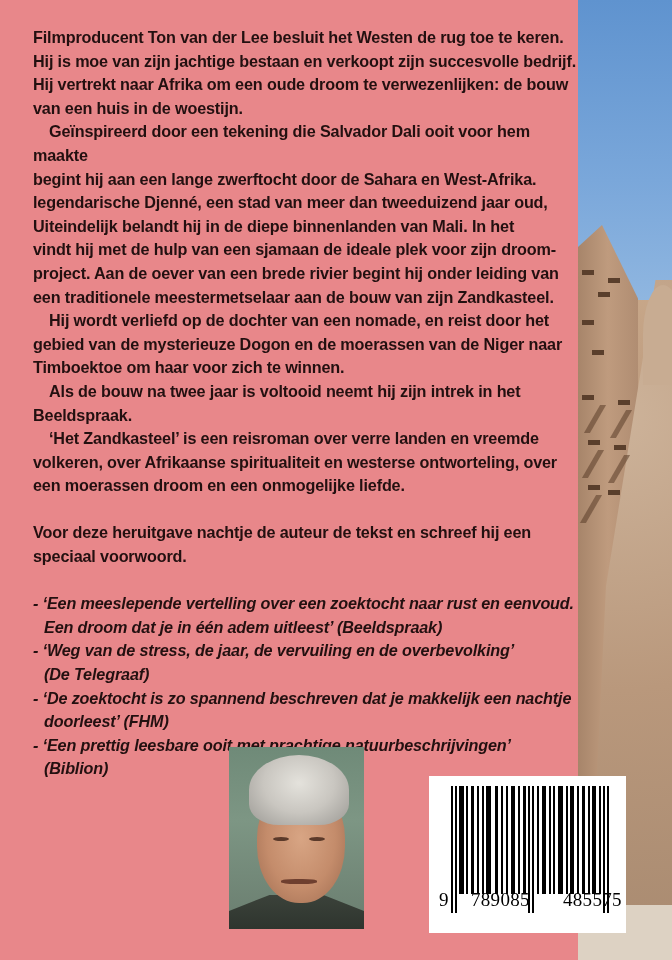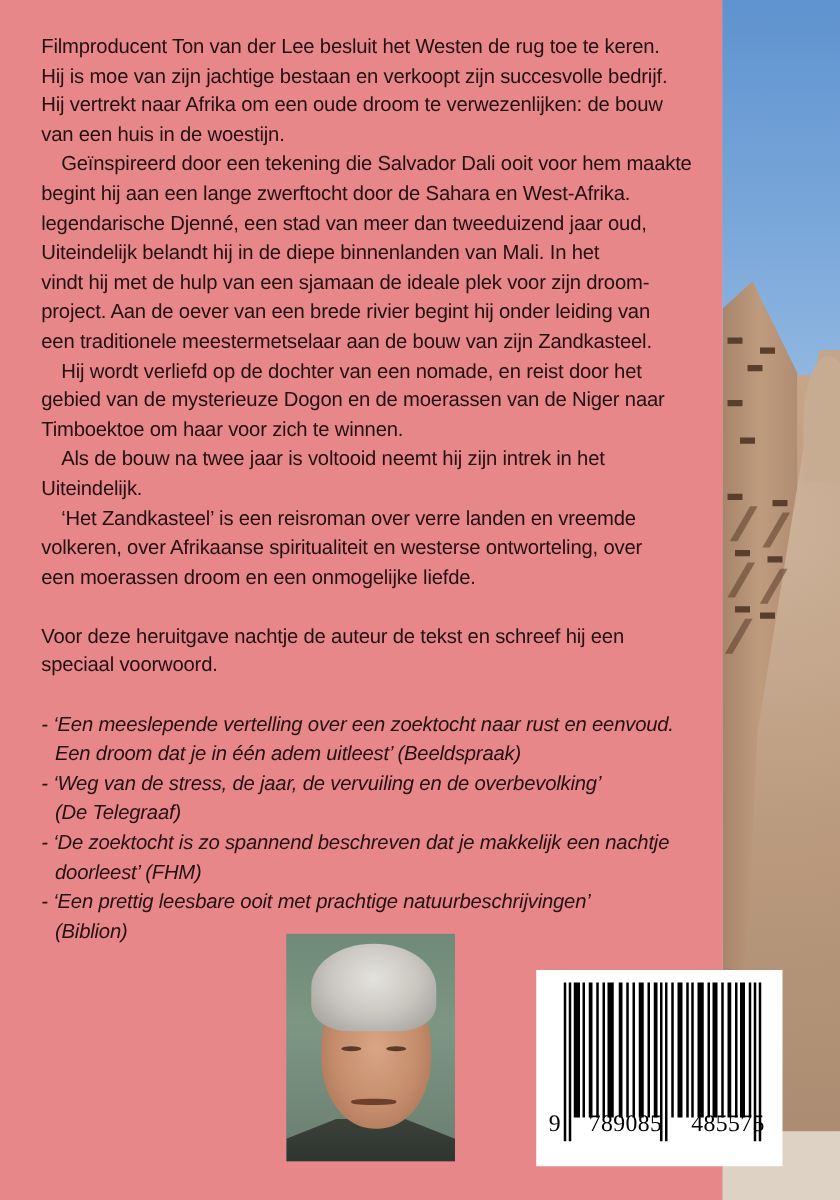--- a/index.html
+++ b/index.html
@@ -30,21 +30,21 @@
     background: #c8ac92; border-radius: 50% 50% 0 0; }
   .photo-strip .stick { position: absolute; width: 12px; height: 5px; background: #5a3f2c; }
   .photo-strip .shadow { position: absolute; width: 6px; height: 28px; background: rgba(90,60,40,0.55); transform: skewX(-30deg); }
   .photo-strip .ground { position: absolute; left: 0; top: 905px; width: 94px; height: 55px; background: #ddd2c3; }
 
   .text-block {
     position: absolute; left: 33px; top: 26px; width: 545px;
     color: #231010; font-size: 16.2px; line-height: 23.6px;
     letter-spacing: -0.15px;
   }
-  .text-block p { margin: 0; }
+  .text-block p { margin: 0; font-weight: bold; }
   .indent { text-indent: 16px; }
   .gap { height: 23.6px; }
   .quotes { margin-top: 0; font-style: italic; }
 
   .author-photo {
     position: absolute; left: 229px; top: 747px; width: 135px; height: 182px;
     background: linear-gradient(180deg, #6f8a78 0%, #7d9684 40%, #6a7d6f 100%);
     overflow: hidden;
   }
   .author-photo .hair { position: absolute; left: 20px; top: 8px; width: 100px; height: 70px;
@@ -108,21 +108,21 @@
   <p>begint hij aan een lange zwerftocht door de Sahara en West-Afrika.</p>
   <p>legendarische Djenné, een stad van meer dan tweeduizend jaar oud,</p>
   <p>Uiteindelijk belandt hij in de diepe binnenlanden van Mali. In het</p>
   <p>vindt hij met de hulp van een sjamaan de ideale plek voor zijn droom-</p>
   <p>project. Aan de oever van een brede rivier begint hij onder leiding van</p>
   <p>een traditionele meestermetselaar aan de bouw van zijn Zandkasteel.</p>
   <p class="indent">Hij wordt verliefd op de dochter van een nomade, en reist door het</p>
   <p>gebied van de mysterieuze Dogon en de moerassen van de Niger naar</p>
   <p>Timboektoe om haar voor zich te winnen.</p>
   <p class="indent">Als de bouw na twee jaar is voltooid neemt hij zijn intrek in het</p>
-  <p>Uiteindelijk.</p>
+  <p>Beeldspraak.</p>
   <p class="indent">‘Het Zandkasteel’ is een reisroman over verre landen en vreemde</p>
   <p>volkeren, over Afrikaanse spiritualiteit en westerse ontworteling, over</p>
   <p>een moerassen droom en een onmogelijke liefde.</p>
 
   <div class="gap"></div>
   <p>Voor deze heruitgave nachtje de auteur de tekst en schreef hij een</p>
   <p>speciaal voorwoord.</p>
   <div class="gap"></div>
 
   <div class="quotes">
@@ -174,14 +174,14 @@
     <span style="left:128px;width:2px"></span>
     <span style="left:133px;width:3px"></span>
     <span style="left:139px;width:2px"></span>
     <span style="left:143px;width:4px"></span>
     <span style="left:150px;width:2px"></span>
     <span class="guard" style="left:154px;width:2px"></span>
     <span class="guard" style="left:158px;width:2px"></span>
   </div>
   <span class="barcode-digits" style="left:10px">9</span>
   <span class="barcode-digits" style="left:42px">789085</span>
-  <span class="barcode-digits" style="left:124px">485575</span>
+  <span class="barcode-digits" style="left:134px">485575</span>
 </div>
 
 </body></html>

